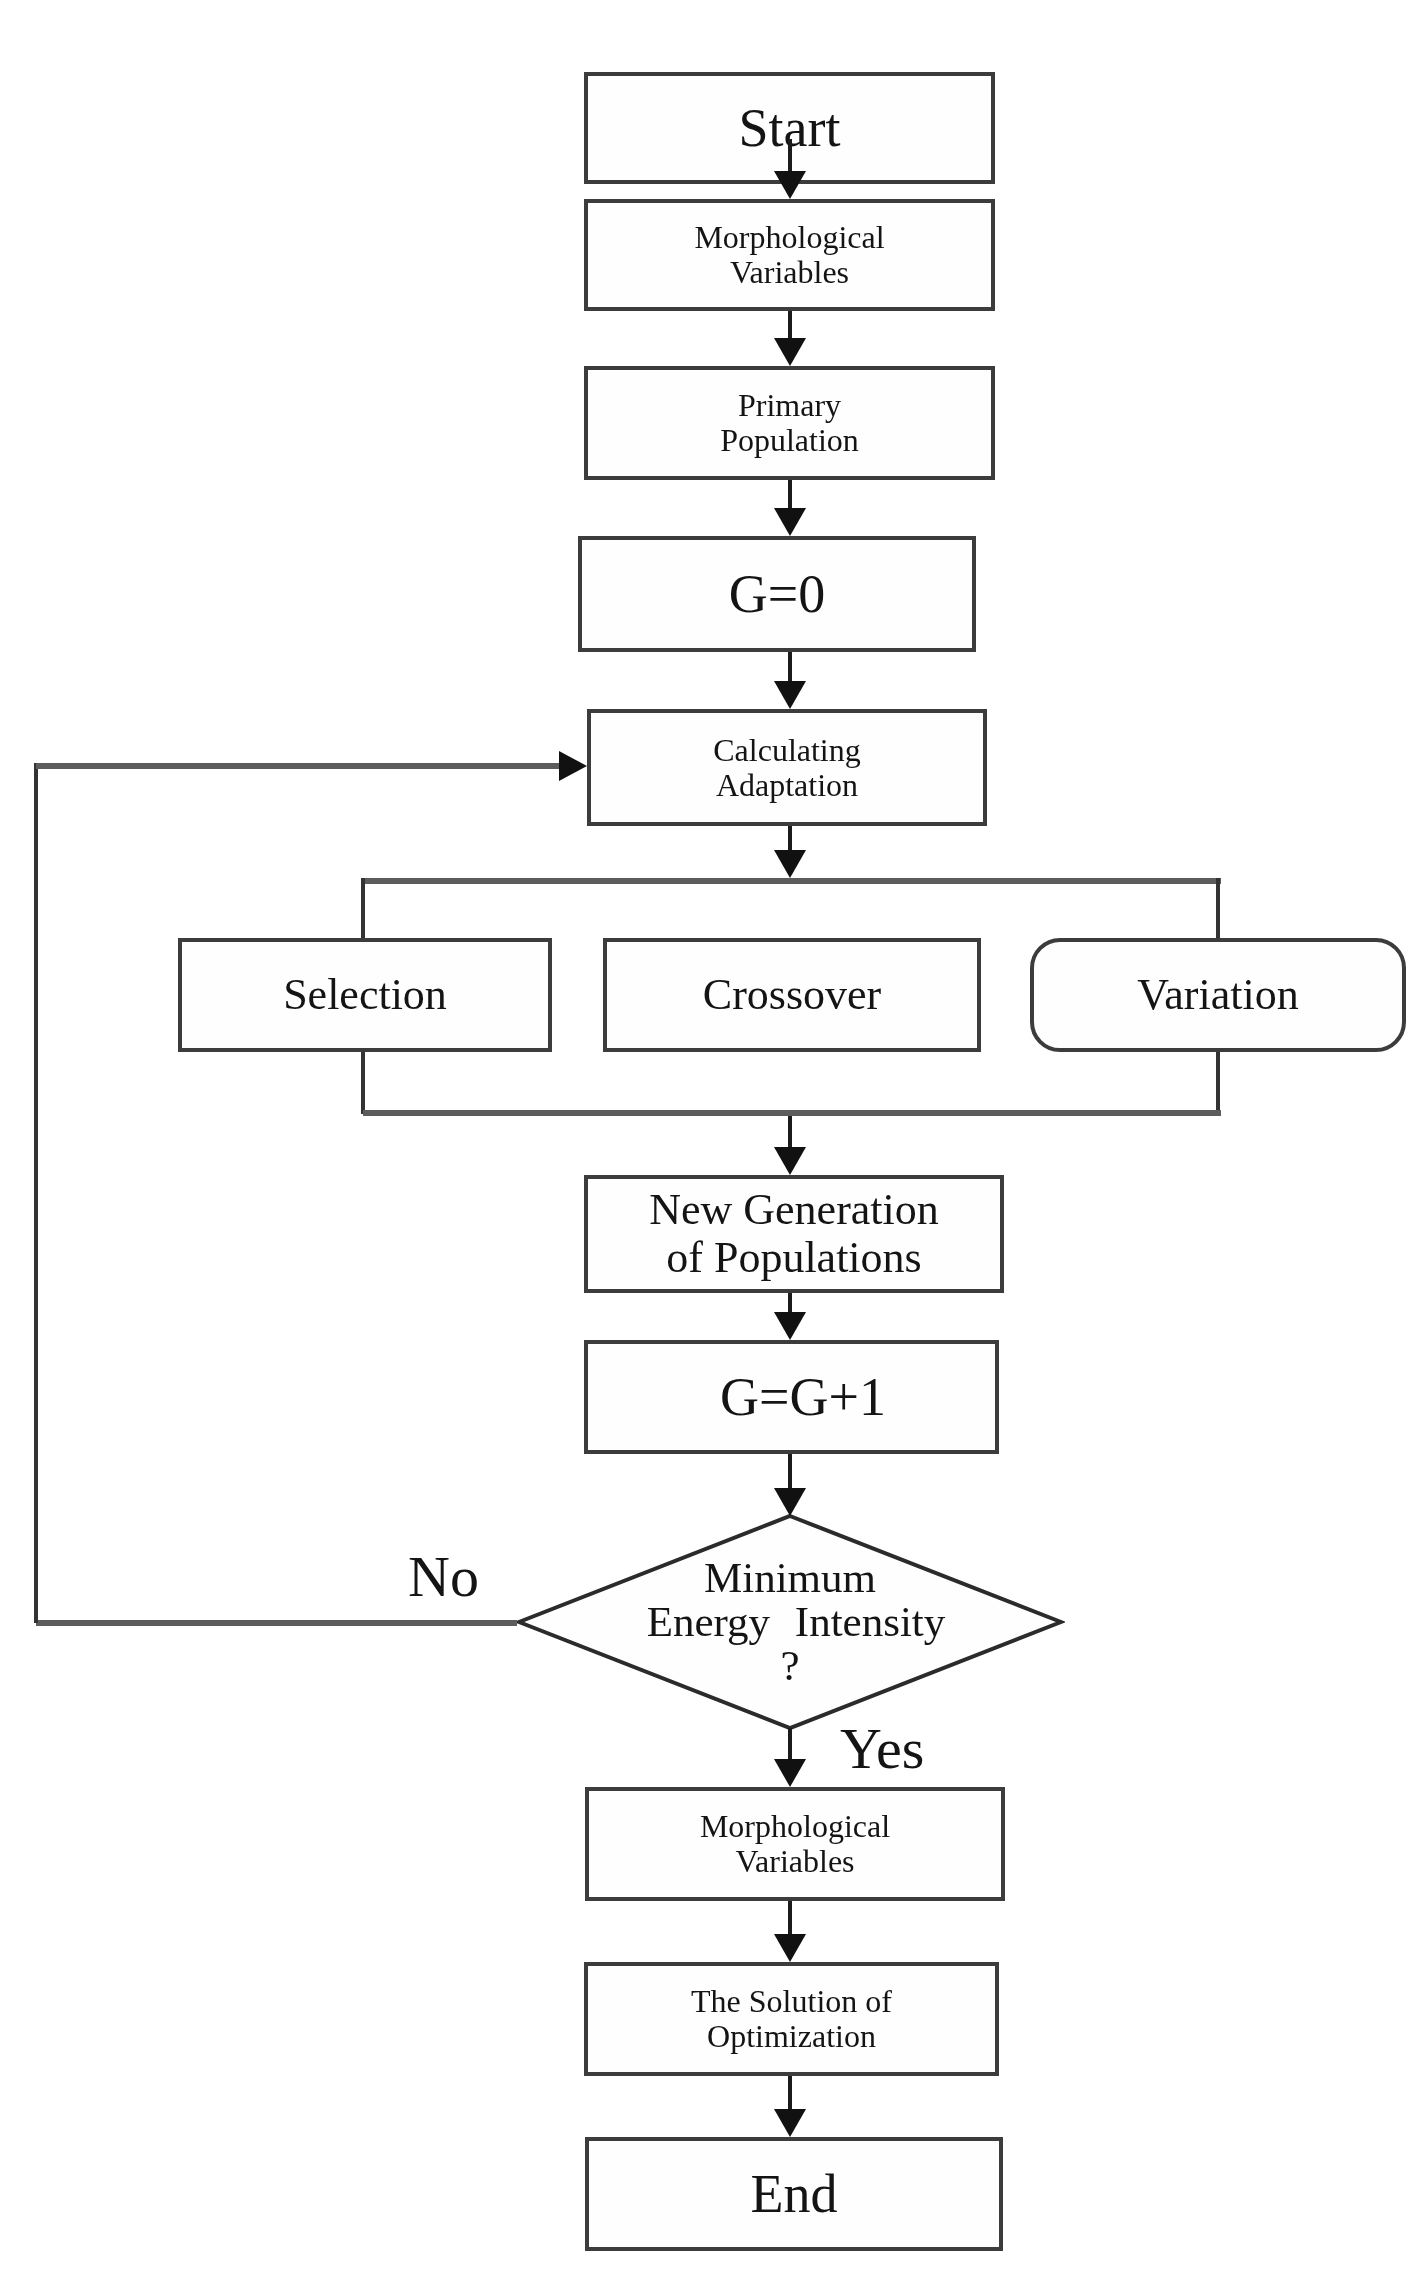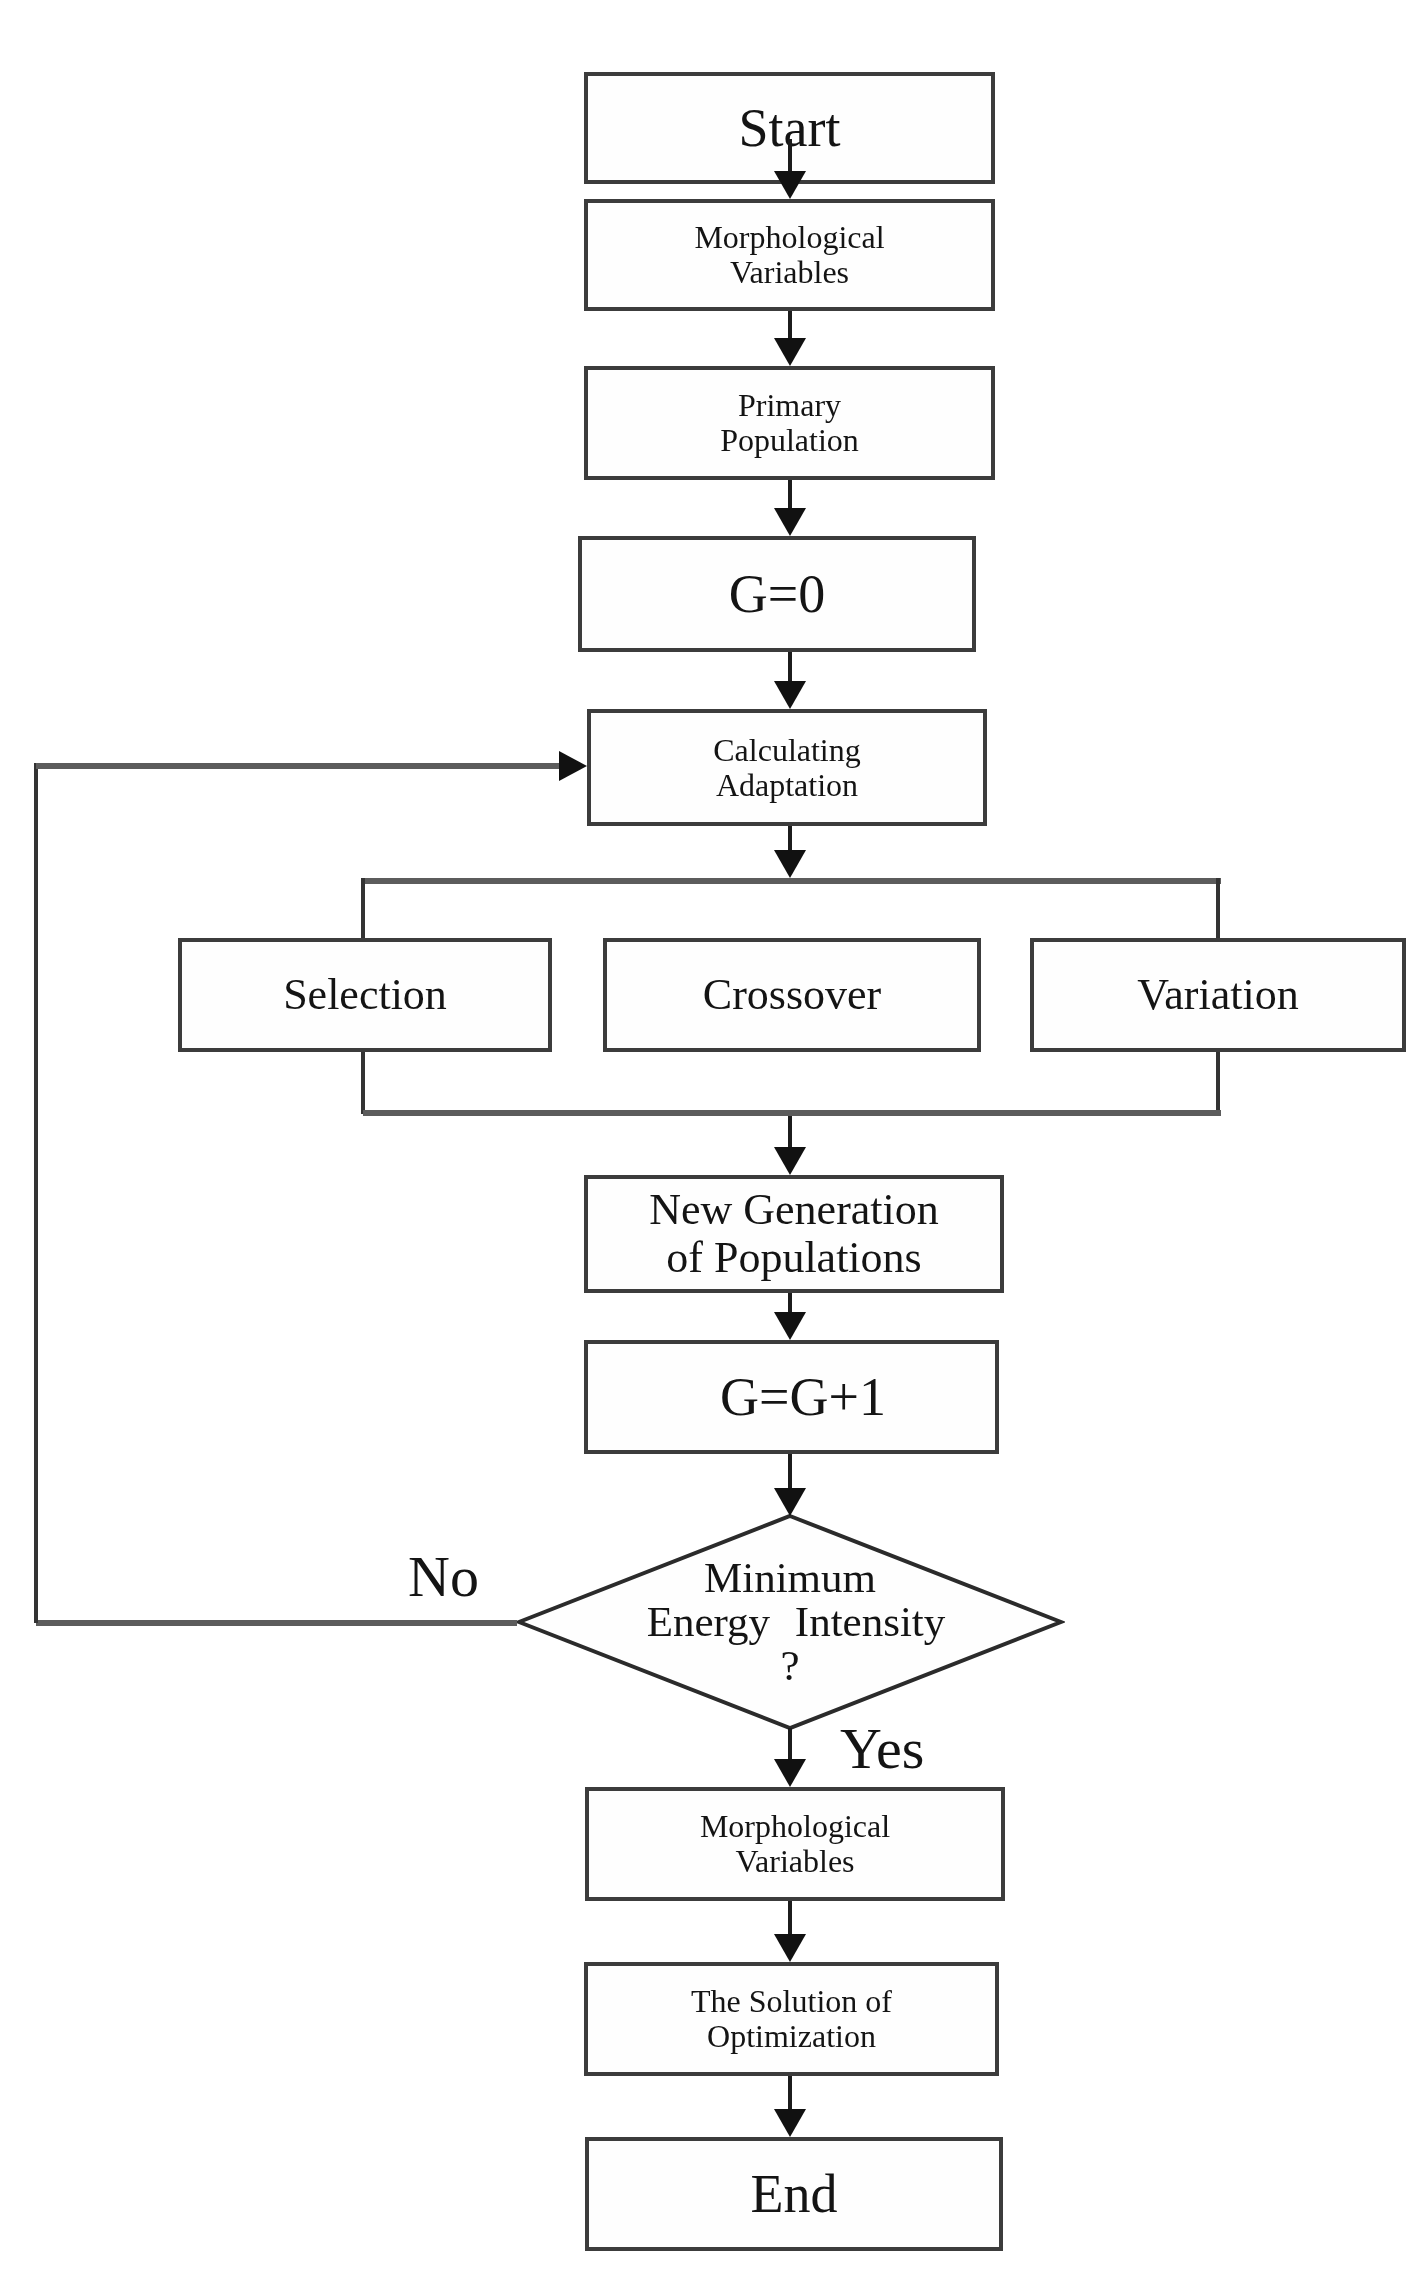--- a/index.html
+++ b/index.html
@@ -115,21 +115,21 @@
   </div>
 
   <div class="box fs-row" style="left:178px; top:938px; width:374px; height:114px;">
     <span>Selection</span>
   </div>
 
   <div class="box fs-row" style="left:603px; top:938px; width:378px; height:114px;">
     <span>Crossover</span>
   </div>
 
-  <div class="box fs-row" style="left:1030px; top:938px; width:376px; height:114px;">
+  <div class="box fs-row" style="left:1030px; top:938px; width:376px; height:114px;border-radius:30px;">
     <span>Variation</span>
   </div>
 
   <div class="box fs-row" style="left:584px; top:1175px; width:420px; height:118px;">
     <span>New Generation</span>
     <span>of Populations</span>
   </div>
 
   <div class="box fs-single" style="left:584px; top:1340px; width:415px; height:114px;padding-left:23px;">
     <span>G=G+1</span>

